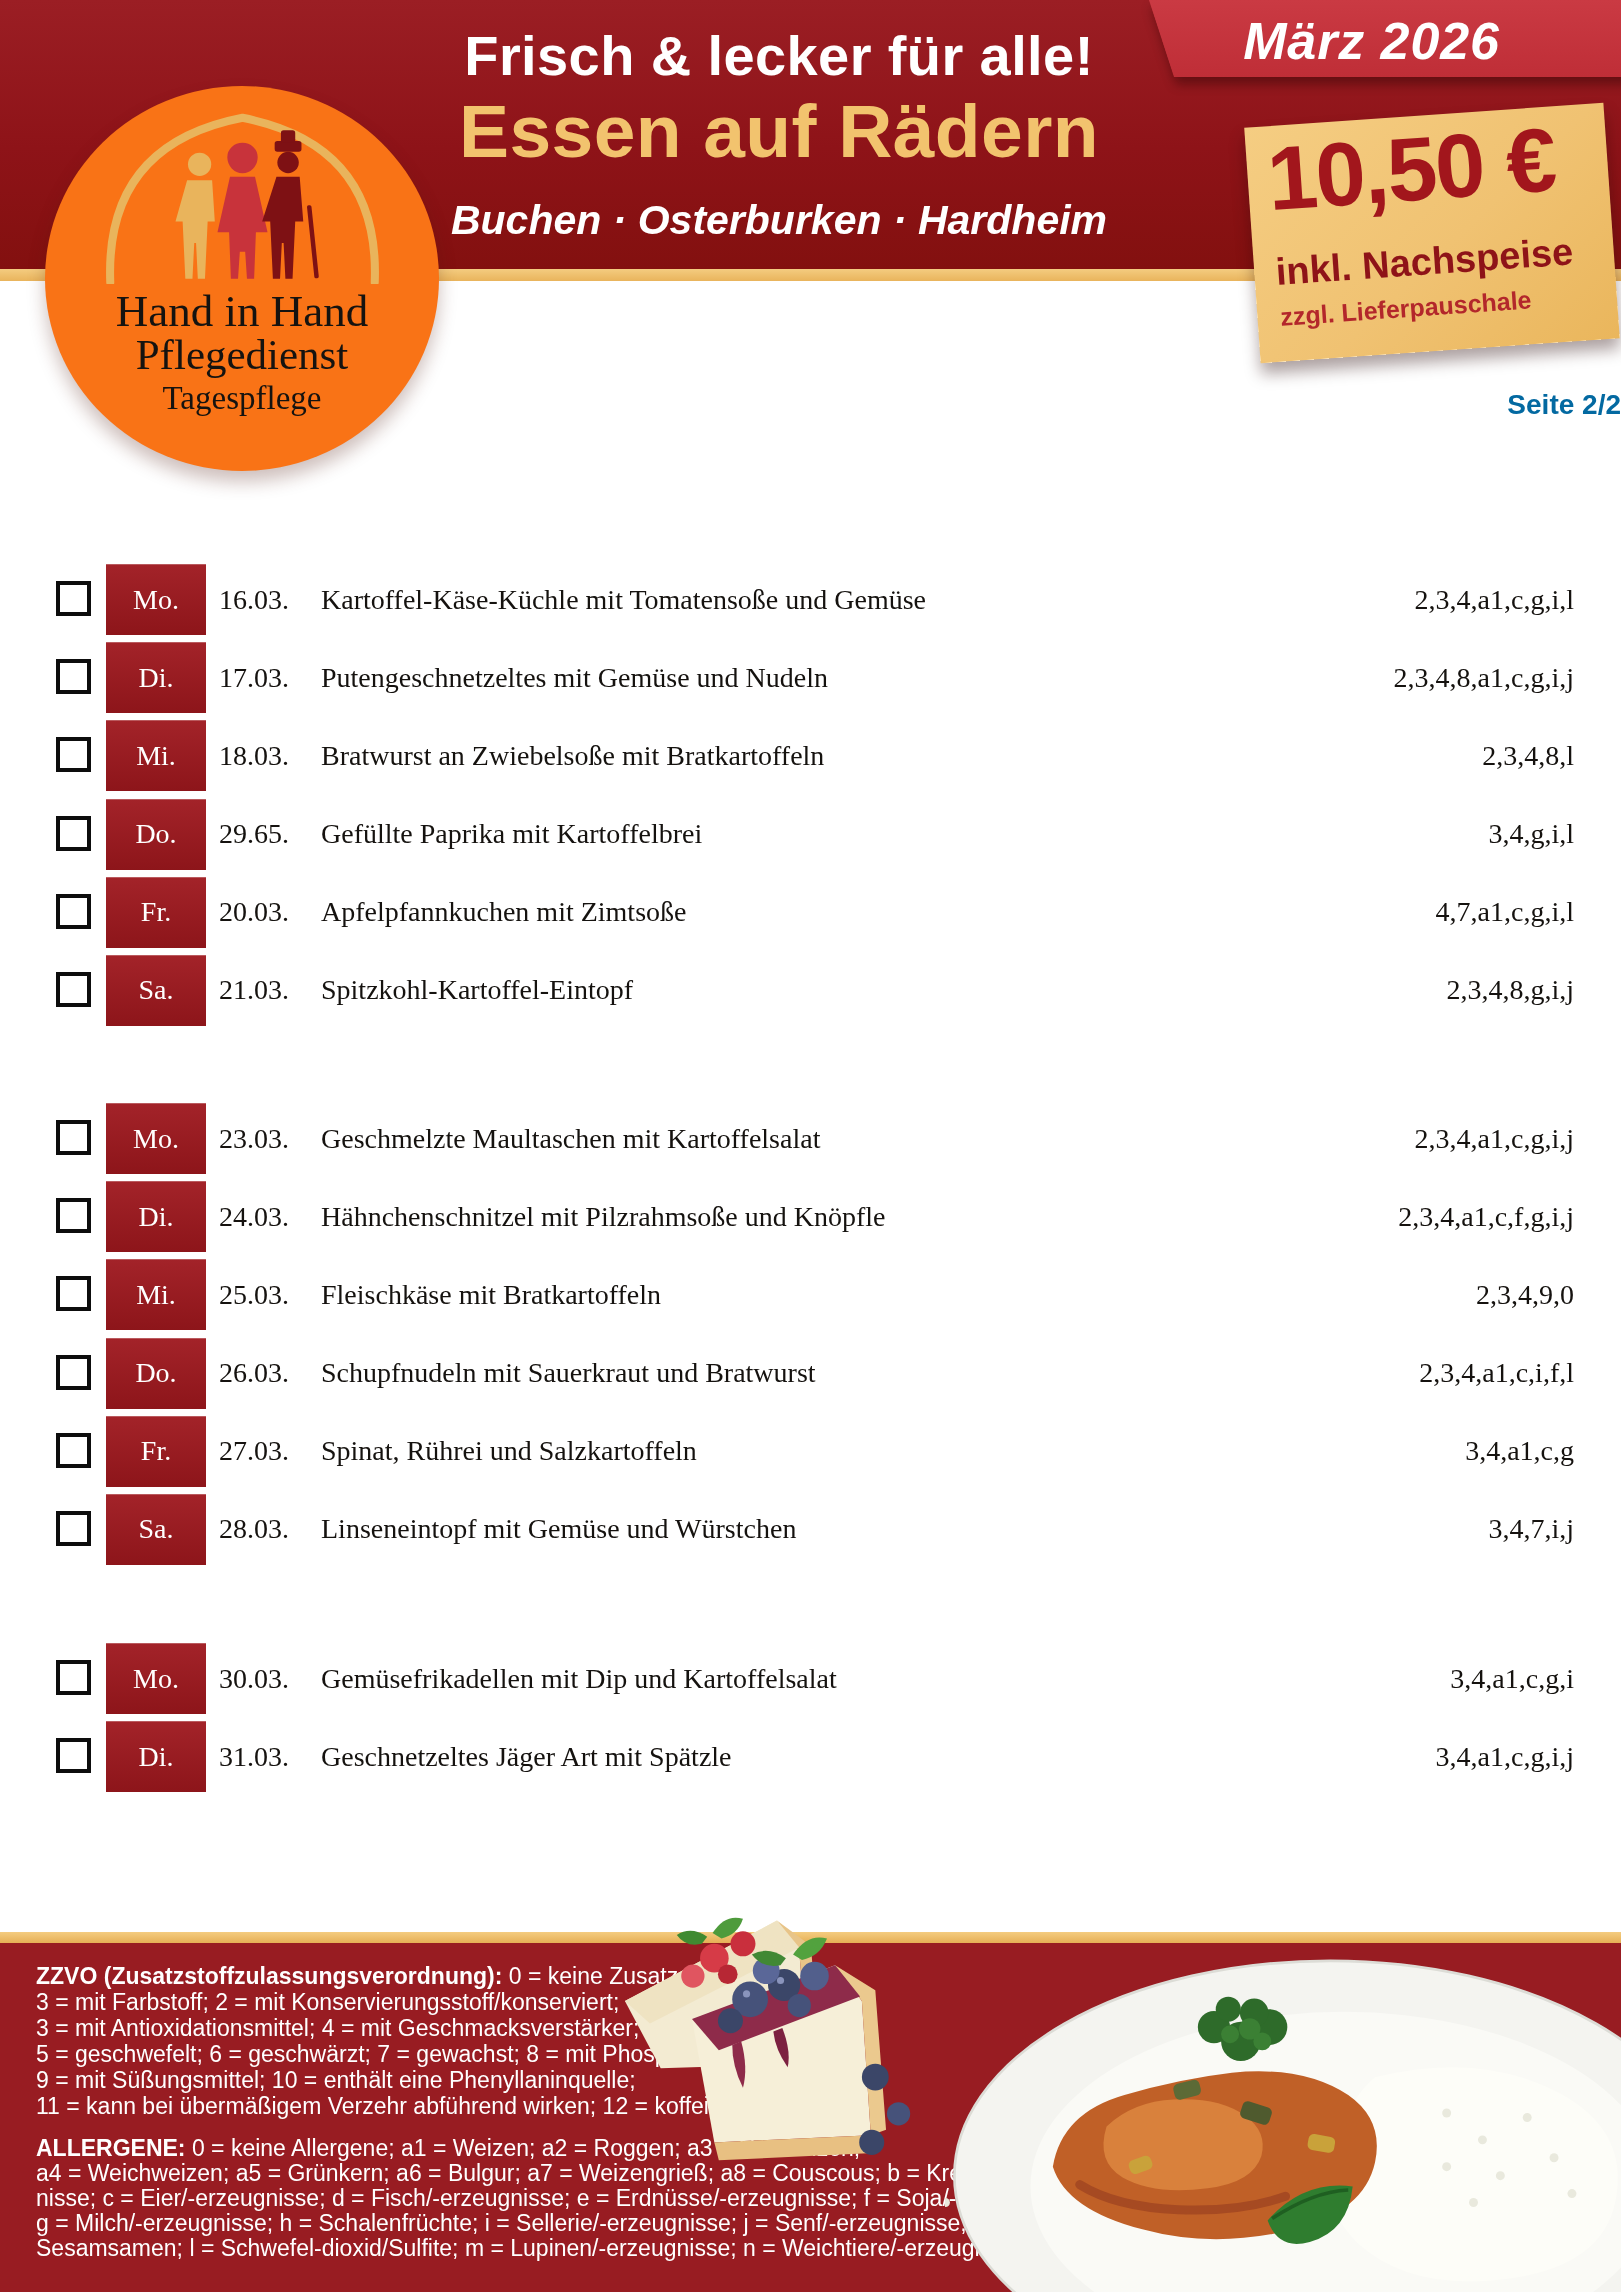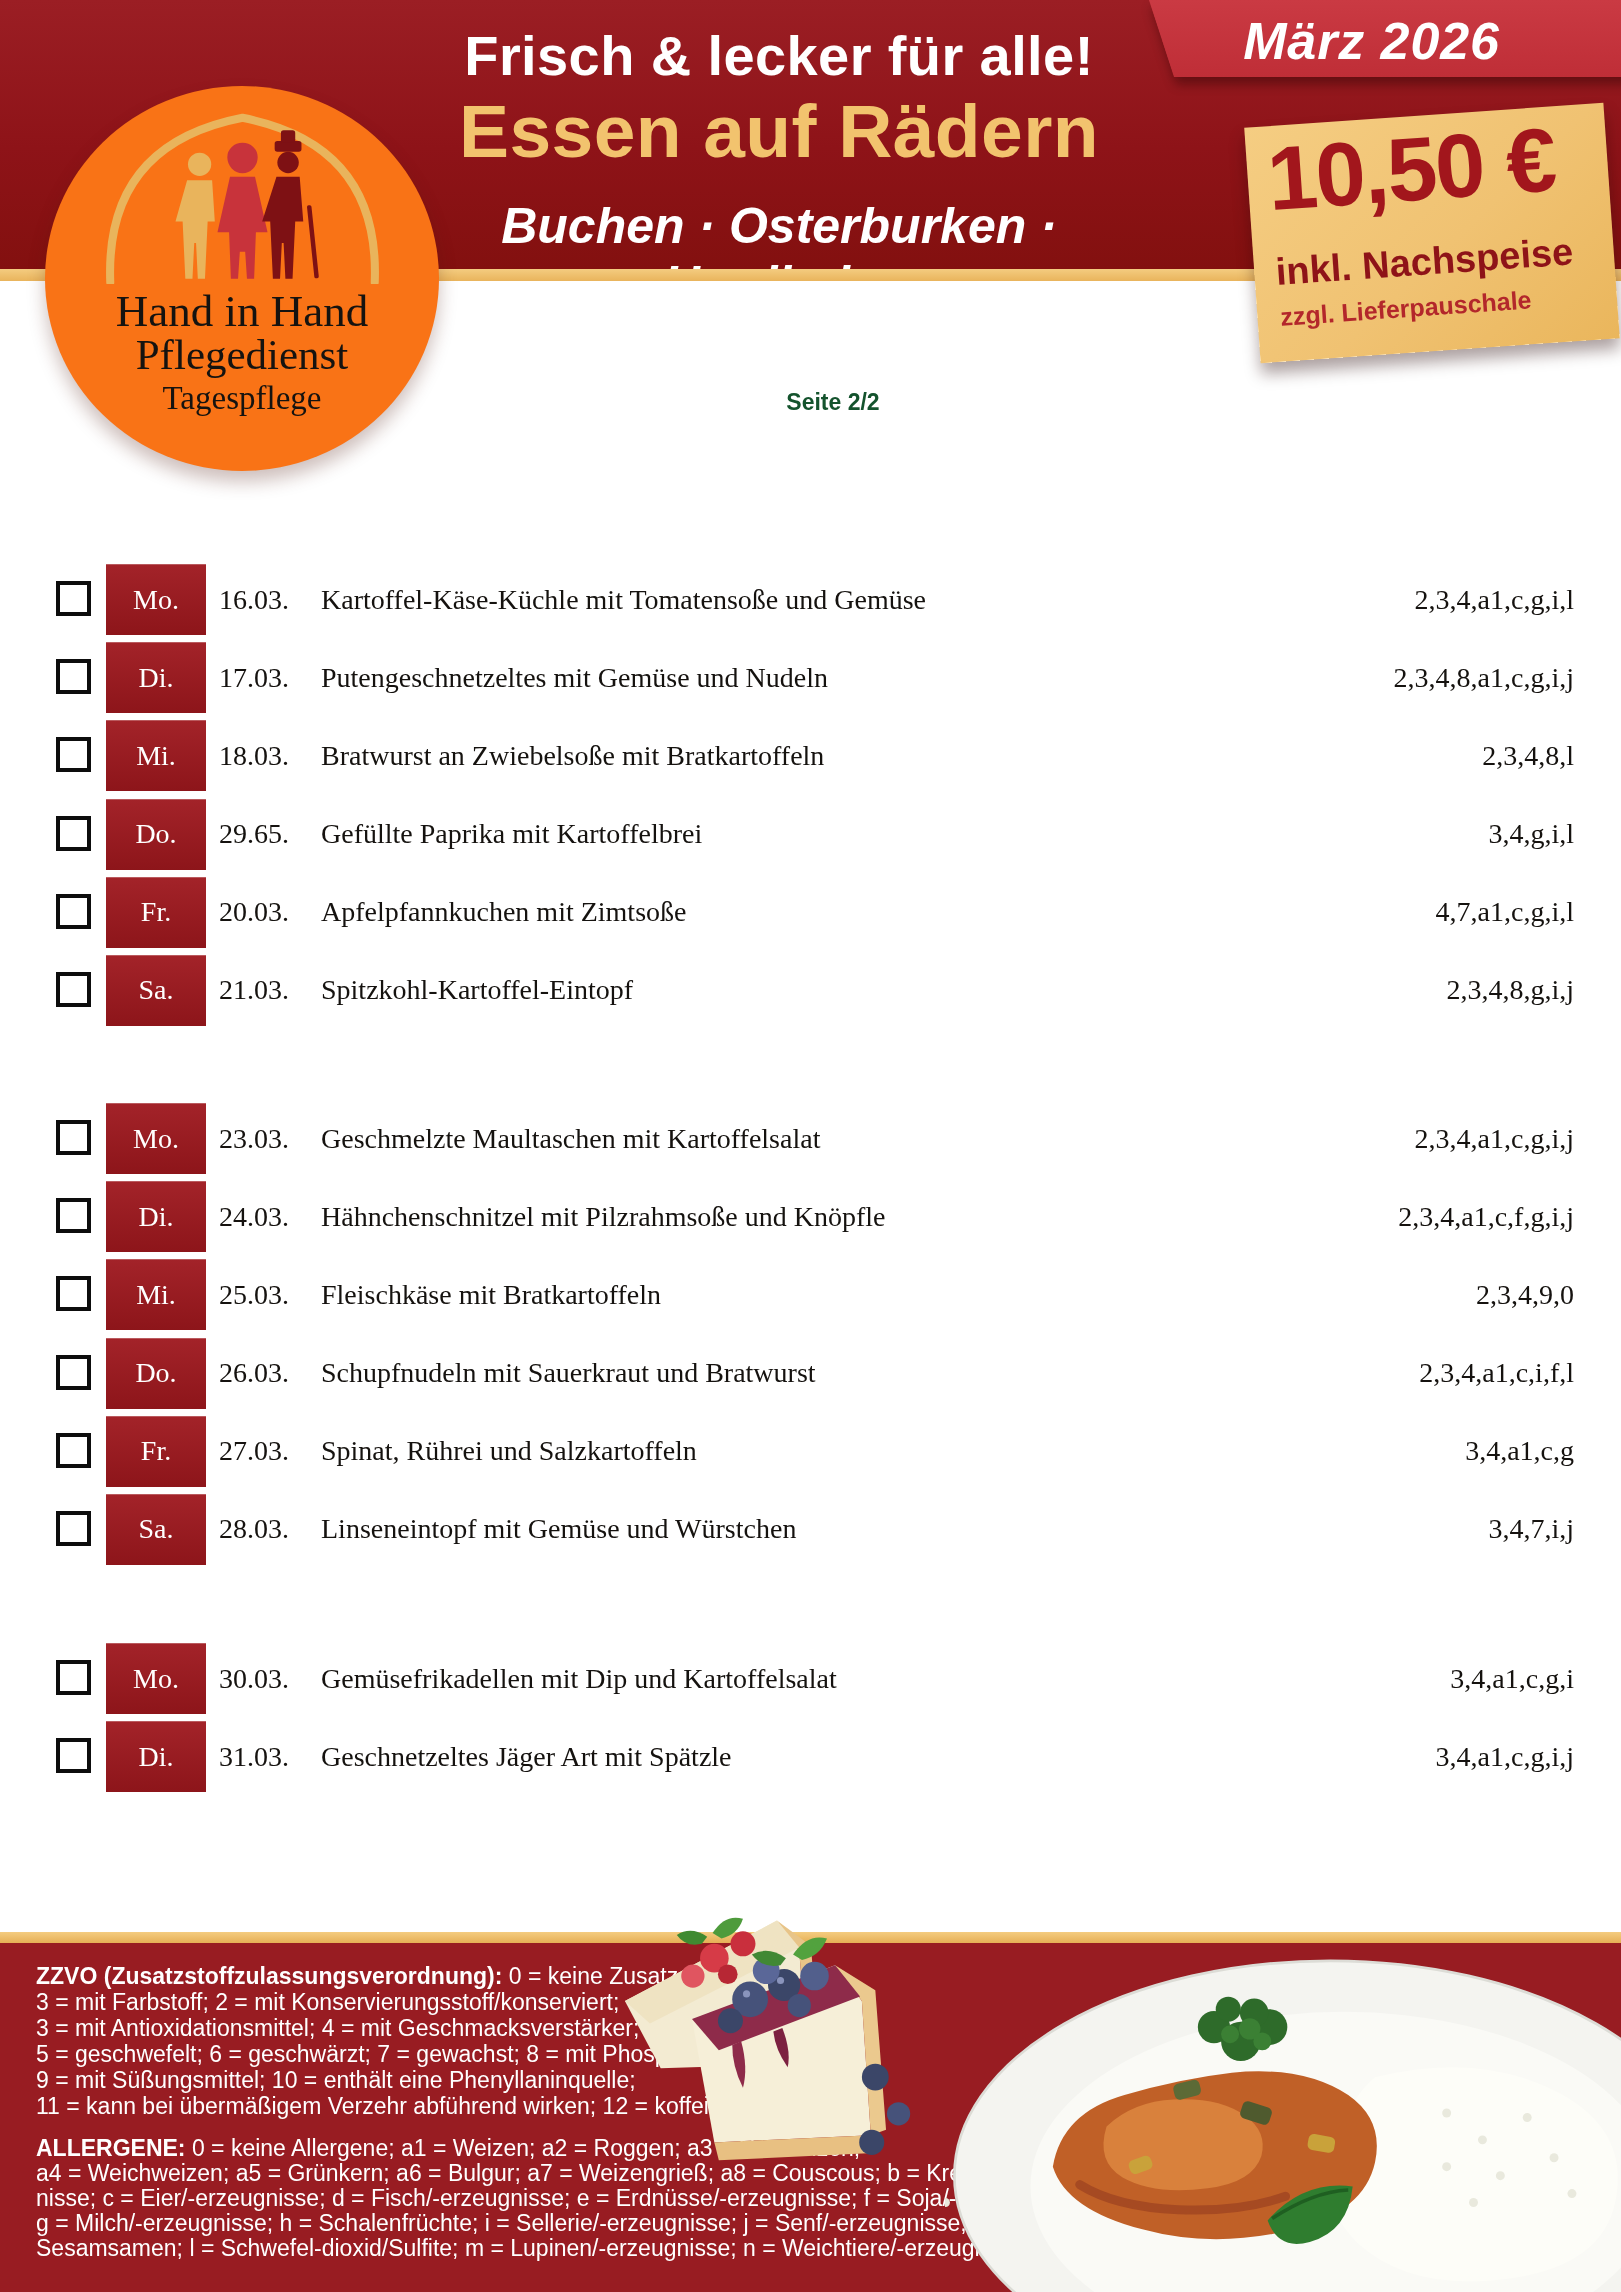--- a/index.html
+++ b/index.html
@@ -12,21 +12,21 @@
   .gold-strip{position:absolute;left:0;top:269px;right:0;height:11.6px;
           background:linear-gradient(180deg,#F4CC80,#E9B45C);z-index:1;}
   .month-band{position:absolute;top:0;right:0;width:472px;height:77px;
           background:linear-gradient(180deg,#CA3A43,#BF2E37);
           transform:skewX(18deg);transform-origin:top right;
           box-shadow:0 7.2px 10.7px rgba(40,5,5,.45);}
   .month-text{position:absolute;top:10.7px;right:27px;width:445px;text-align:center;
           color:#fff;font-size:52px;font-weight:bold;font-style:italic;letter-spacing:0.9px;}
   .t1{top:23px;font-size:56px;font-weight:bold;letter-spacing:0.4px;}
   .t2{top:88px;font-size:75px;font-weight:bold;color:#F2C36E;letter-spacing:0.4px;}
-  .t3{top:197px;font-size:50px;font-weight:bold;font-style:italic;}
+  .t3{top:197px;font-size:41px;font-weight:bold;font-style:italic;}
   .t1,.t2,.t3{position:absolute;left:385px;width:788px;text-align:center;}
   .t1,.t3{color:#fff;}
 
   
   .logo{position:absolute;left:45px;top:86px;width:394px;height:385px;background:#f97316;
         border-radius:50%;z-index:3;box-shadow:0 10.7px 18px rgba(80,25,15,.28);}
   .logo svg{position:absolute;left:54px;top:5.4px;}
   .logo-line{position:absolute;left:0;width:100%;text-align:center;color:#151310;
         font-family:"Liberation Serif",serif;}
   .ll1{top:199px;font-size:45px;}
@@ -35,22 +35,22 @@
 
   
   .price-tag{position:absolute;left:1252px;top:115px;width:360px;height:236px;
         background:linear-gradient(140deg,#F5CD82 0%,#F0C272 55%,#EAB65C 100%);
         transform:rotate(-4deg);box-shadow:0 10.7px 16px rgba(40,8,8,.38);z-index:2;}
   .price-main{position:absolute;left:19.7px;top:1.8px;font-size:90px;font-weight:bold;
         color:#A2161C;letter-spacing:-1.8px;}
   .price-l2{position:absolute;left:21.5px;top:125px;font-size:38px;font-weight:bold;color:#8E1318;}
   .price-l3{position:absolute;left:23px;top:177px;font-size:25px;font-weight:bold;color:#B3272B;}
 
-  .page-indicator{position:absolute;left:45px;right:0;top:389px;text-align:center;
-        font-size:23px;font-weight:bold;color:#14532d;}
+  .page-indicator{position:absolute;left:45px;right:0;top:389px;text-align:right;
+        font-size:28px;font-weight:bold;color:#0369a1;}
 
   
   .group{position:absolute;left:56px;width:1518px;}
   .g1{top:564px;} .g2{top:1103px;} .g3{top:1643px;}
   .row{position:relative;height:71px;margin-bottom:7.2px;}
   .cb{position:absolute;left:0;top:17px;width:27px;height:27px;background:#fff;
         border:4.5px solid #0d0d0d;}
   .badge{position:absolute;left:50px;top:0;width:100px;height:71px;
         background:linear-gradient(180deg,#A32329,#8D151A);
         color:#fff;font-family:"Liberation Serif",serif;font-size:28px;

